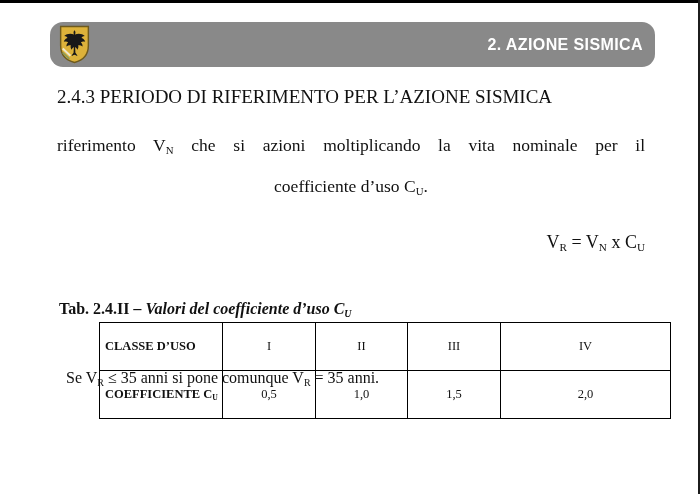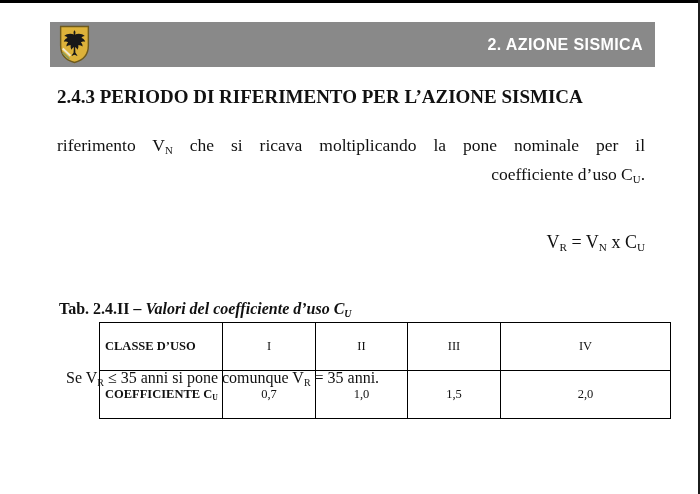--- a/index.html
+++ b/index.html
@@ -17,40 +17,41 @@
     position: absolute; left: 0; top: 0; width: 700px; height: 3px;
     background: #000000;
   }
   .edge-right {
     position: absolute; right: 0; top: 0; width: 2px; height: 494px;
     background: #1c1c1c;
   }
   .banner {
     position: absolute; left: 50px; top: 22px; width: 605px; height: 45px;
     background: #898989;
+    border-radius: 13px;
   }
   .banner-emblem {
     position: absolute; left: 9px; top: 3px; width: 31px; height: 39px;
   }
   .banner-title {
     position: absolute; right: 12px; top: 50%; transform: translateY(-50%);
     font-family: "Liberation Sans", sans-serif;
     font-weight: bold; font-size: 16px; letter-spacing: 0.4px;
     color: #ffffff; white-space: nowrap;
   }
   .heading {
     position: absolute; left: 57px; top: 86px; width: 588px;
-    font-size: 19px; font-weight: bold; white-space: nowrap;
+    font-size: 19px; font-weight: normal; white-space: nowrap;
   }
   .para {
     position: absolute; left: 57px; top: 134px; width: 588px;
     font-size: 17.5px; line-height: 23.5px;
   }
   .jline { text-align: justify; text-align-last: justify; }
-  .lline { text-align: right; }
+  .lline { text-align: center; margin-top: 12px; }
   .sb { font-size: 0.62em; vertical-align: -0.28em; }
   .formula {
     position: absolute; left: 57px; top: 232px; width: 588px;
     text-align: right; font-size: 18px;
   }
   .tab-caption {
     position: absolute; left: 59px; top: 300px;
     font-size: 16px; font-weight: bold; white-space: nowrap;
   }
   .tab-caption .it { font-style: italic; }
@@ -87,41 +88,41 @@
         <path d="M3.5,27 L10,33" stroke="#8a9a5b" stroke-width="1.6" fill="none"></path>
         <path d="M15 5 C13.8 6.4 13.8 8 14.6 9.2 C11 7.8 7.4 8.4 5 10.8 C6.6 11 7.6 11.6 8.2 12.6 C6.2 13.2 5 14.6 4.6 16.4 C6.2 15.8 7.6 16 8.8 16.8 C7.6 18 7 19.4 7.2 21 C8.6 19.8 10 19.4 11.4 19.8 C11 21.4 11.2 22.8 12.2 24 C12.8 22.6 13.6 21.8 14.4 21.4 L14.1 27 L11.8 30.2 L15 29.1 L18.2 30.2 L15.9 27 L15.6 21.4 C16.4 21.8 17.2 22.6 17.8 24 C18.8 22.8 19 21.4 18.6 19.8 C20 19.4 21.4 19.8 22.8 21 C23 19.4 22.4 18 21.2 16.8 C22.4 16 23.8 15.8 25.4 16.4 C25 14.6 23.8 13.2 21.8 12.6 C22.4 11.6 23.4 11 25 10.8 C22.6 8.4 19 7.8 15.4 9.2 C16.2 8 16.2 6.4 15 5 Z" fill="#181818"></path>
       </svg>
     </span>
     <span class="banner-title">2. AZIONE SISMICA</span>
   </div>
 
   <div class="heading">2.4.3 PERIODO DI RIFERIMENTO PER L’AZIONE SISMICA</div>
 
   <div class="para">
-    <div class="jline"><span>riferimento V</span><span class="sb">N</span><span> che si ricava moltiplicando la pone nominale per il</span></div>
+    <div class="jline"><span>riferimento V</span><span class="sb">N</span><span> che si azioni moltiplicando la vita nominale per il</span></div>
     <div class="lline"><span>coefficiente d’uso C</span><span class="sb">U</span><span>.</span></div>
   </div>
 
   <div class="formula"><span>V</span><span class="sb">R</span><span> = V</span><span class="sb">N</span><span> x C</span><span class="sb">U</span></div>
 
   <div class="tab-caption"><span>Tab. 2.4.II</span><span class="it"> – </span><span class="it">Valori del coefficiente d’uso C</span><span class="it sb">U</span></div>
 
   <div class="tab-wrap">
     <table class="coef">
       <tbody>
           <tr>
         <td class="hdr c0">CLASSE D’USO</td>
         <td class="c1">I</td>
         <td class="c2">II</td>
         <td class="c3">III</td>
         <td class="c4">IV</td>
       </tr>
       <tr>
         <td class="hdr c0"><span>COEFFICIENTE C</span><span class="sb">U</span></td>
-        <td class="c1">0,7</td>
+        <td class="c1">0,5</td>
         <td class="c2">1,0</td>
         <td class="c3">1,5</td>
         <td class="c4">2,0</td>
       </tr>
     </tbody>
       </table>
   </div>
 
   <div class="note"><span>Se V</span><span class="sb">R</span><span> ≤ 35 anni si pone comunque V</span><span class="sb">R</span><span> = 35 anni.</span></div>
 

